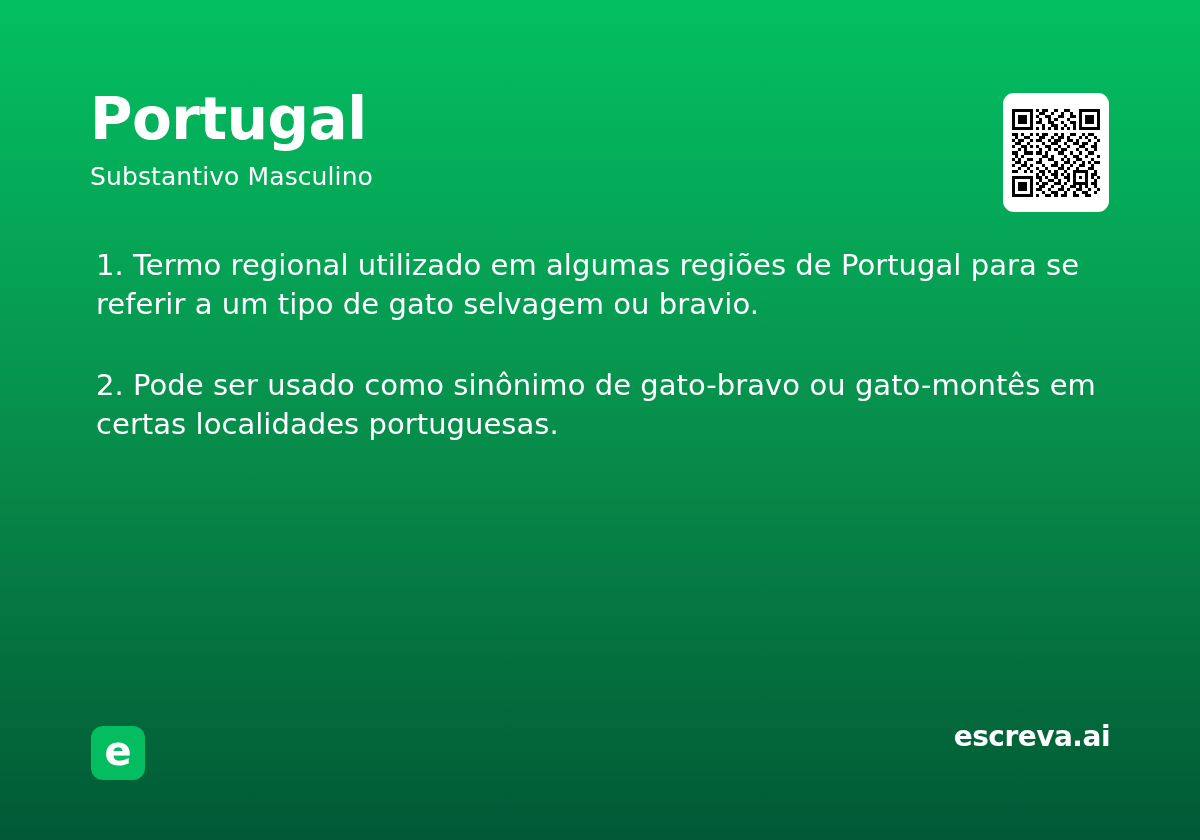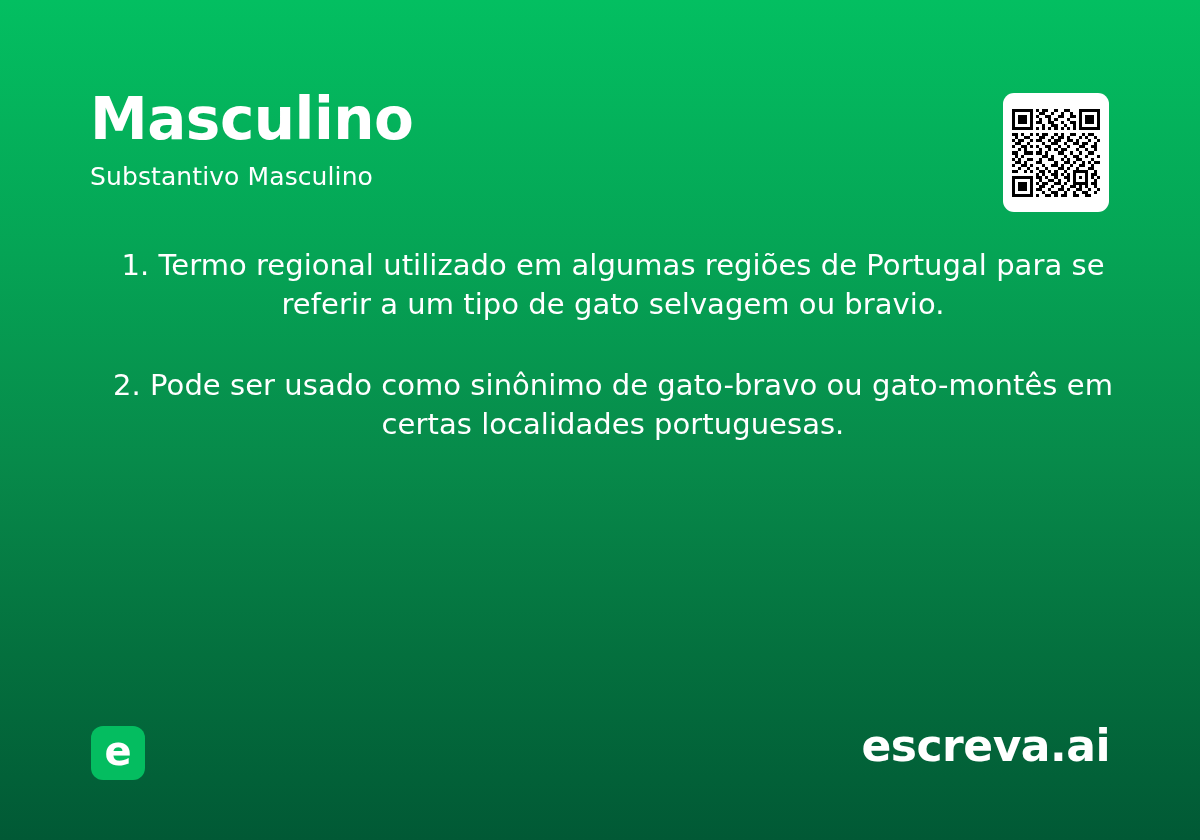--- a/index.html
+++ b/index.html
@@ -72,24 +72,23 @@
   #qr-card svg {
     display: block;
     width: 88px;
     height: 88px;
     shape-rendering: crispEdges;
   }
 
   
   #definitions {
     position: absolute;
-    left: 102px;
+    left: 96px;
     top: 246px;
     width: 1022px;
-    text-align: center;
   }
 
   .definition {
     font-family: "DejaVu Sans", sans-serif;
     font-weight: normal;
     font-size: 29px;
     line-height: 39px;
     color: #ffffff;
     letter-spacing: 0.05px;
   }
@@ -121,33 +120,33 @@
     position: relative;
     top: -2px;
   }
 
   #brand-wordmark {
     position: absolute;
     right: 90px;
     top: 722px;
     font-family: "DejaVu Sans", sans-serif;
     font-weight: bold;
-    font-size: 44px;
+    font-size: 28px;
     line-height: 1.1;
     letter-spacing: -0.5px;
     color: #ffffff;
   }
 </style>
 </head>
 <body>
 
 <div id="card">
 
   <div id="header">
-    <div id="word-title">Masculino</div>
+    <div id="word-title">Portugal</div>
     <div id="word-class">Substantivo Masculino</div>
   </div>
 
   <div id="qr-card">
     <svg viewBox="0 0 29 29" aria-hidden="true">
       <rect x="0" y="0" width="29" height="29" fill="#ffffff"></rect>
       <g fill="#000000">
 
         <rect x="0" y="0" width="7" height="1"></rect>
           <rect x="0" y="6" width="7" height="1"></rect>

